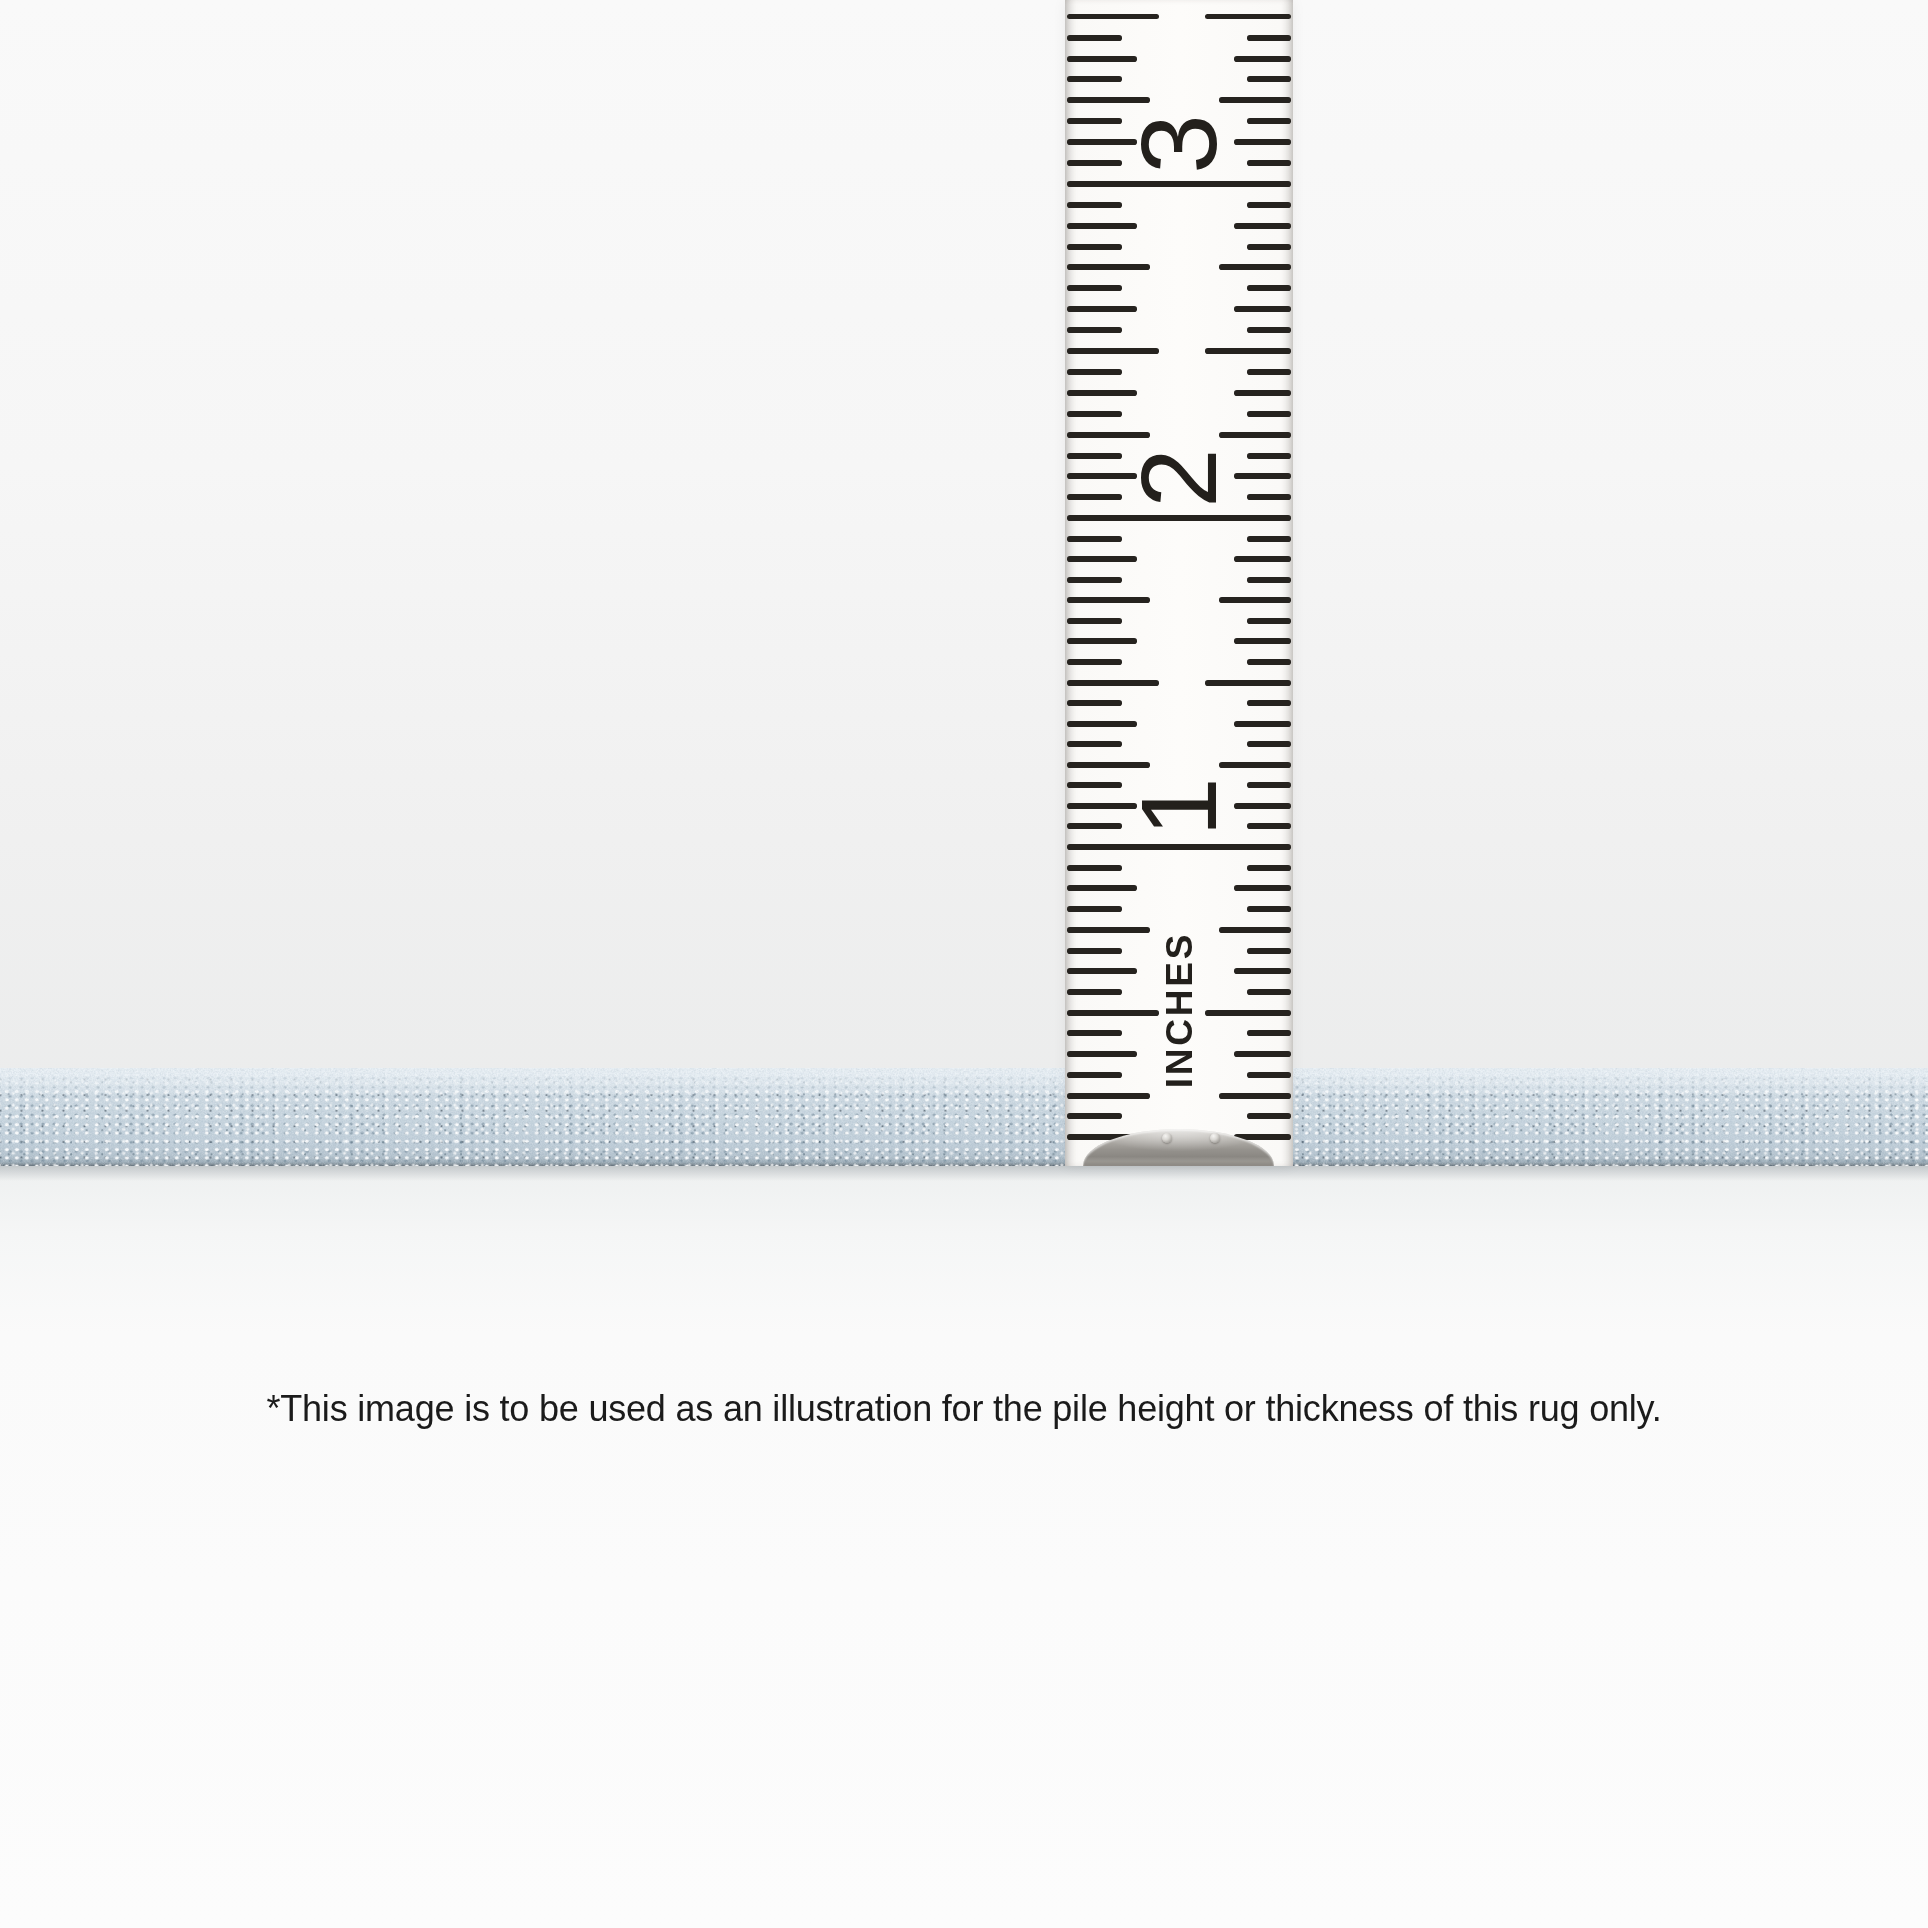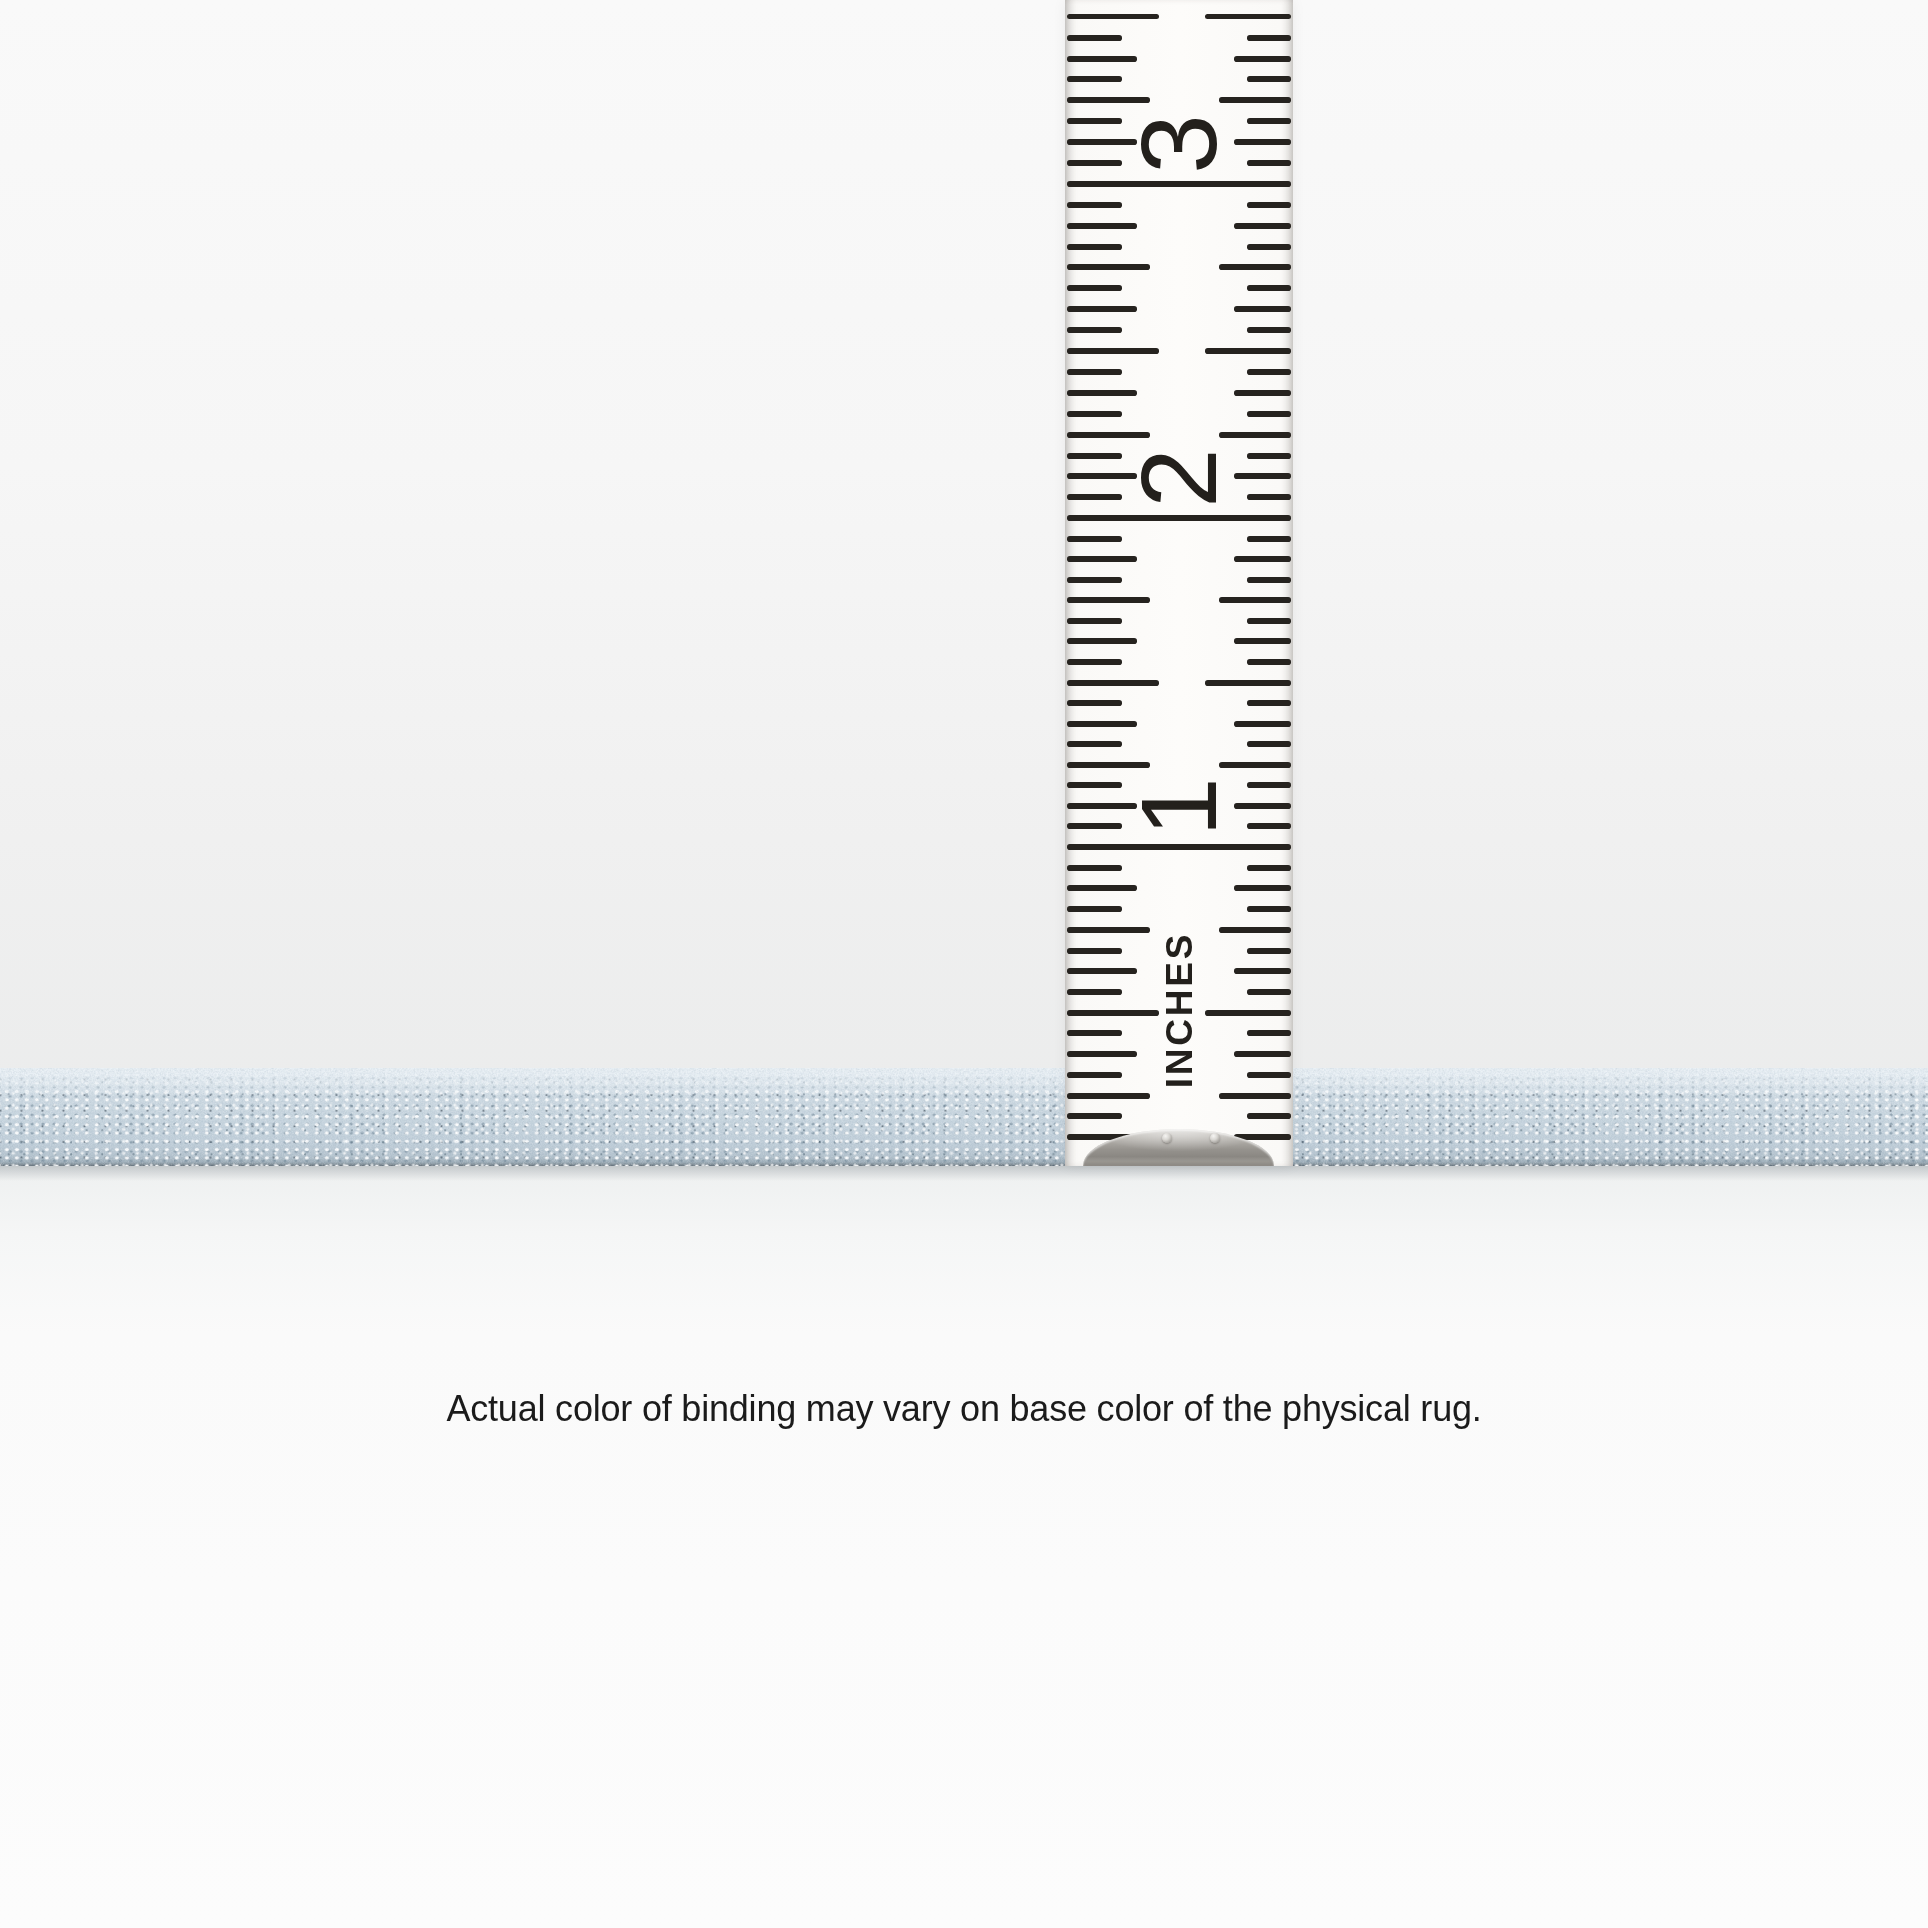--- a/index.html
+++ b/index.html
@@ -231,17 +231,17 @@
         <div class="ruler-number" style="left: 114px; top: 808px;">1</div>
       </div>
     <div class="ruler-unit" id="ruler-unit" style="left: 114px; top: 1010px;">INCHES</div>
     <div class="metal-cap">
       <div class="rivet r1"></div>
       <div class="rivet r2"></div>
     </div>
   </div>
 
   <div class="caption">
-    <div>Actual color of binding may vary on base color of the physical rug.</div>
+    <div>*This image is to be used as an illustration for the pile height or thickness of this rug only.</div>
   </div>
 
 </div>
 
 
 </body></html>

